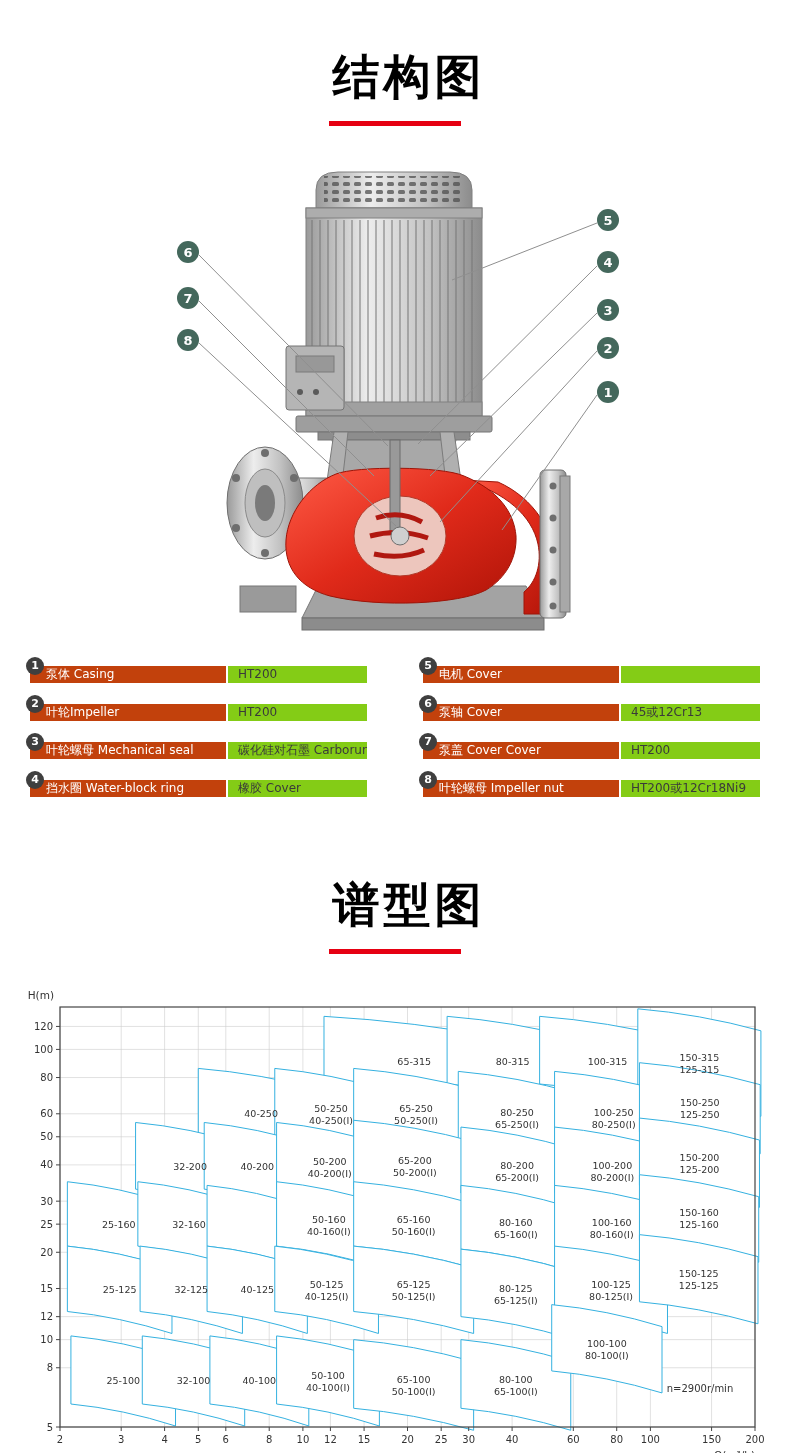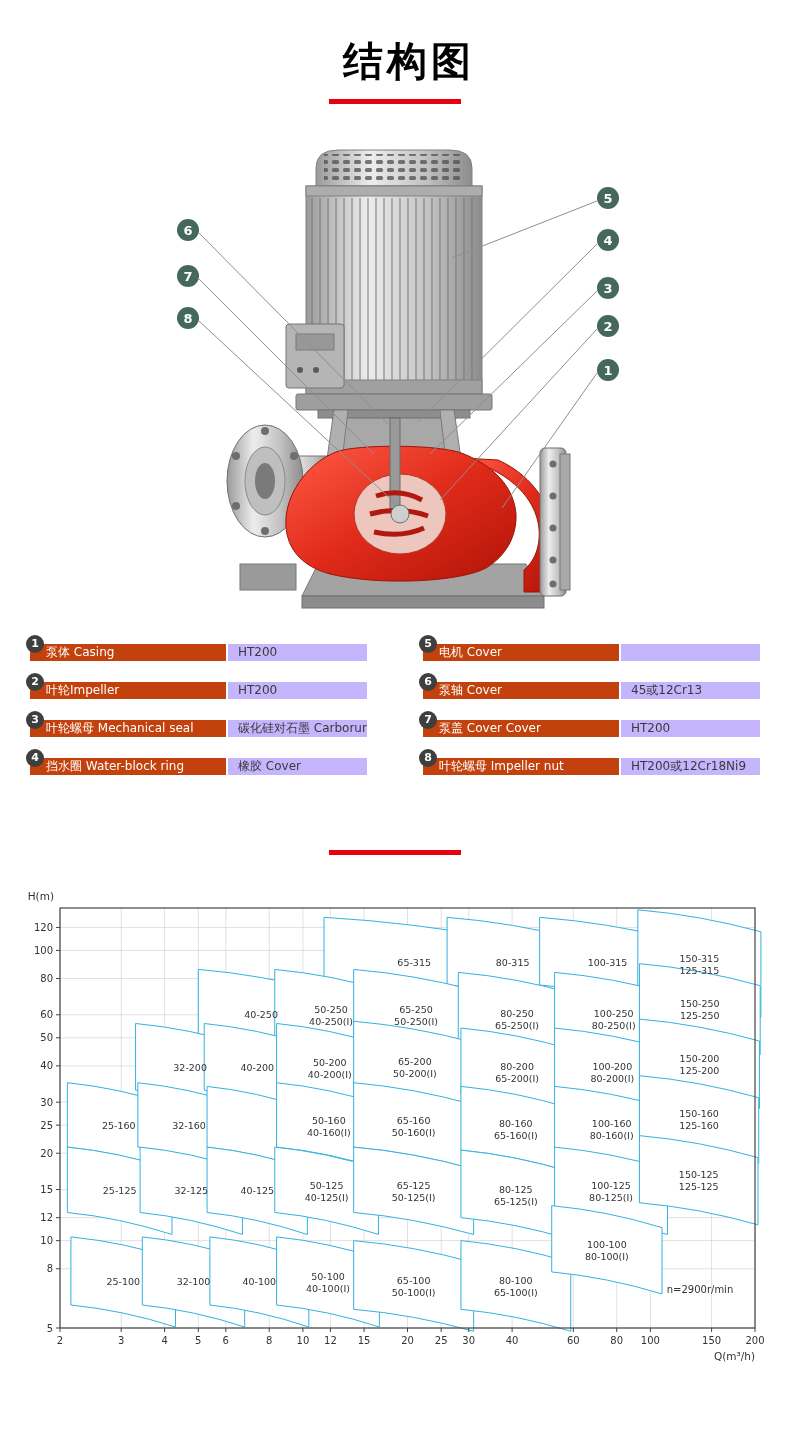--- a/index.html
+++ b/index.html
@@ -1,28 +1,28 @@
 <!DOCTYPE html>
 <html><head>
 <meta charset="utf-8">
 <style>
   html,body{margin:0;padding:0;background:#fff;}
   body{width:790px;font-family:"DejaVu Sans","Liberation Sans",sans-serif;color:#222;}
   .section-header{padding-top:34px;}
-  .section-title{margin:0;text-align:center;font-size:40px;font-weight:bold;letter-spacing:4px;color:#000;padding-left:28px;}
+  .section-title{margin:12px;text-align:center;font-size:47px;font-weight:bold;letter-spacing:4px;color:#000;padding-left:28px;}
   .red-bar{width:132px;height:5px;background:#e60012;margin:10px auto 0;}
   #pump-svg{display:block;width:790px;height:500px;margin-top:14px;}
   .parts-wrap{display:flex;gap:56px;padding:0 30px;margin-top:26px;}
   .parts-col{flex:1;min-width:0;}
   .part-row{position:relative;display:flex;gap:2px;height:17px;margin-bottom:21px;}
   .part-num{position:absolute;left:-4px;top:-9px;width:18px;height:18px;border-radius:50%;
     background:#3f3f3f;color:#fff;font-size:11px;font-weight:bold;line-height:18px;text-align:center;z-index:1;}
   .part-label{width:180px;flex:0 0 180px;background:#c2410c;color:#fff;font-size:12px;line-height:17px;
     padding-left:16px;white-space:nowrap;overflow:hidden;}
-  .part-material{flex:1;background:#c4b5fd;color:#3a3a3a;font-size:12px;line-height:17px;
+  .part-material{flex:1;background:#84cc16;color:#3a3a3a;font-size:12px;line-height:17px;
     padding-left:10px;white-space:nowrap;overflow:hidden;}
   #spectrum-svg{display:block;width:790px;height:480px;margin-top:28px;}
 </style>
 </head>
 <body>
 
 <div class="section-header">
   <h1 class="section-title">结构图</h1>
   <div class="red-bar"></div>
 </div>
@@ -173,20 +173,21 @@
     </div>
     <div class="part-row">
       <span class="part-num">8</span>
       <span class="part-label">叶轮螺母 Impeller nut</span>
       <span class="part-material">HT200或12Cr18Ni9</span>
     </div>
   </div>
 </div>
 
 <div class="section-header" style="padding-top:44px;">
+  <h1 class="section-title">谱型图</h1>
   <div class="red-bar"></div>
 </div>
 
 <svg id="spectrum-svg" viewBox="0 0 790 480" xmlns="http://www.w3.org/2000/svg">
     <line x1="60" y1="25" x2="60" y2="445" stroke="#cccccc" stroke-width="0.6"></line>
     <line x1="121.19171252184924" y1="25" x2="121.19171252184924" y2="445" stroke="#cccccc" stroke-width="0.6"></line>
     <line x1="164.60792349323347" y1="25" x2="164.60792349323347" y2="445" stroke="#cccccc" stroke-width="0.6"></line>
     <line x1="198.28415301353309" y1="25" x2="198.28415301353309" y2="445" stroke="#cccccc" stroke-width="0.6"></line>
     <line x1="225.79963601508268" y1="25" x2="225.79963601508268" y2="445" stroke="#cccccc" stroke-width="0.6"></line>
     <line x1="269.2158469864669" y1="25" x2="269.2158469864669" y2="445" stroke="#cccccc" stroke-width="0.6"></line>

